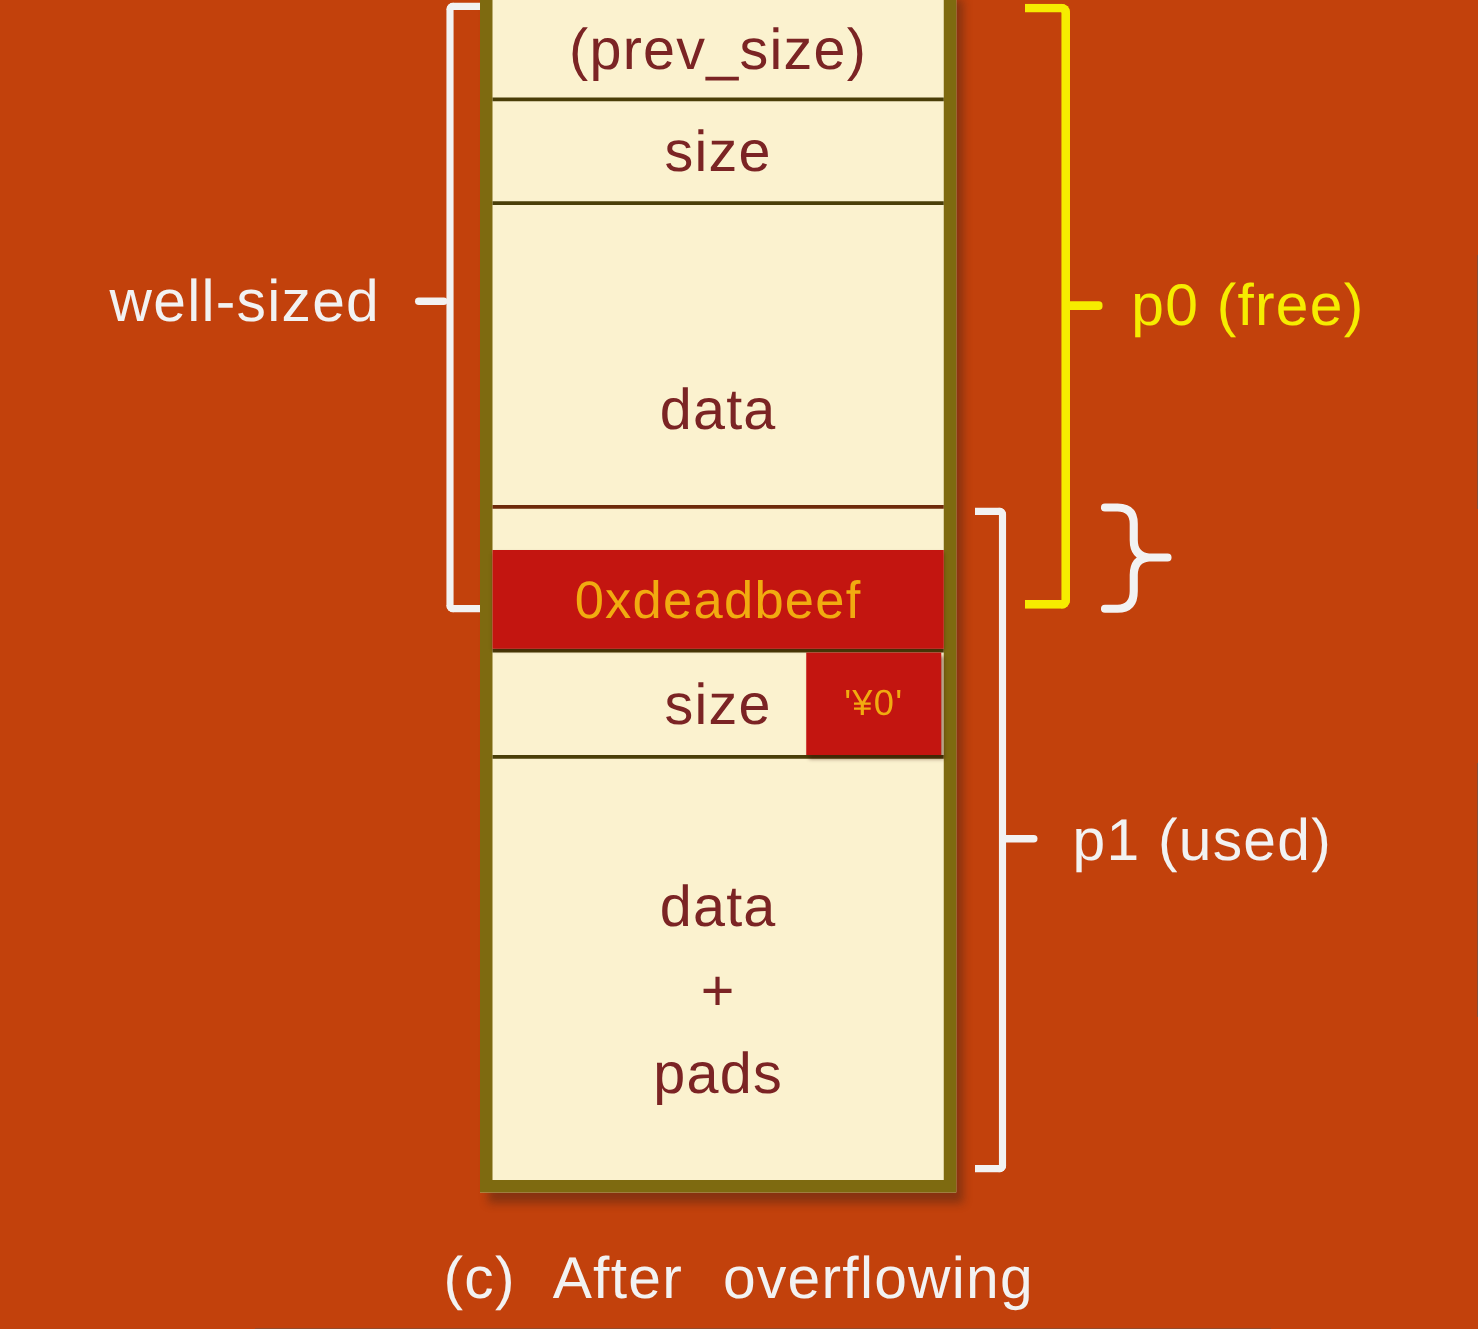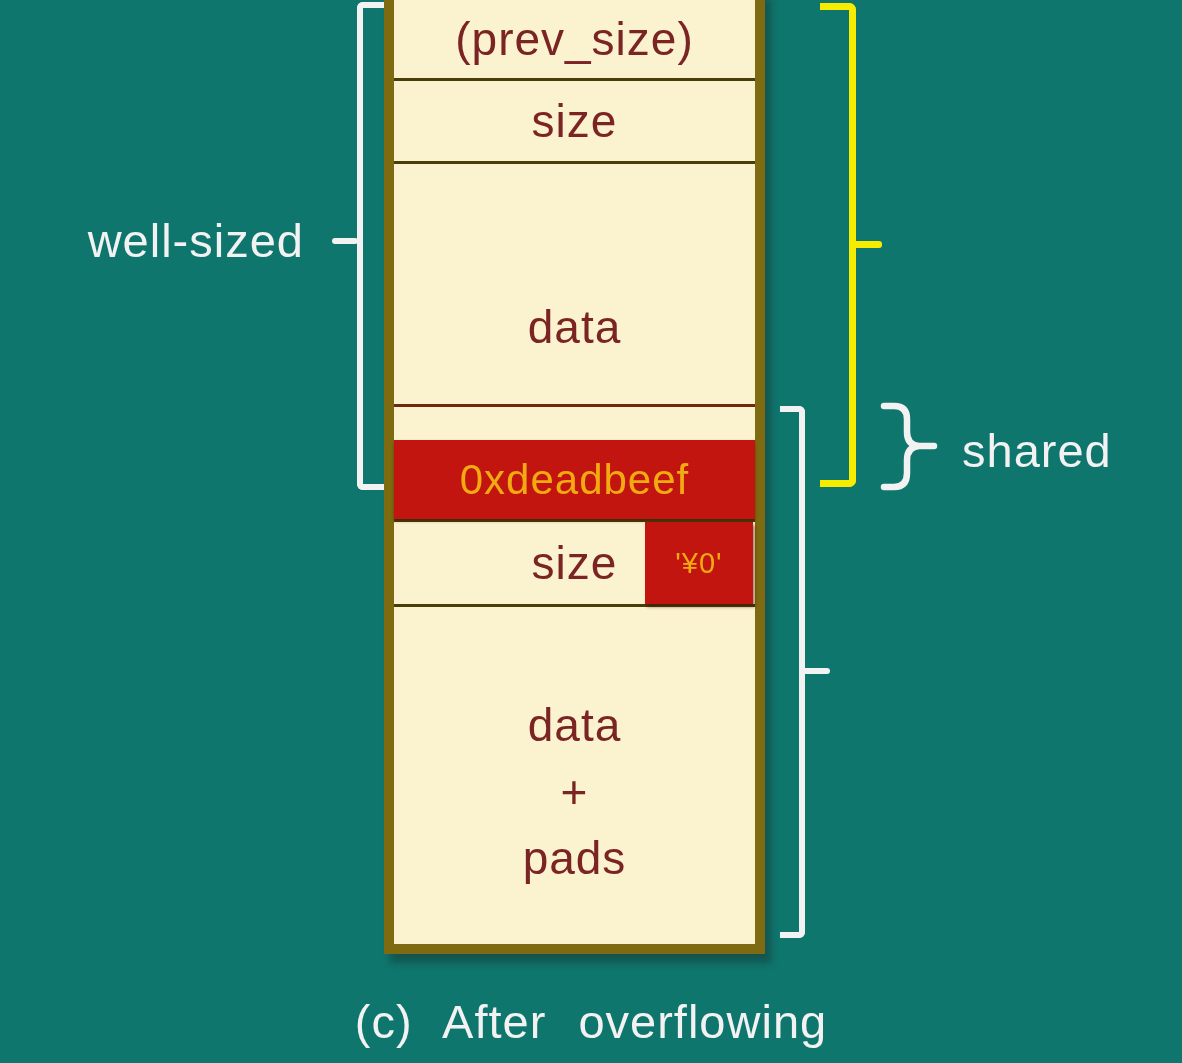--- a/index.html
+++ b/index.html
@@ -1,20 +1,20 @@
 <!DOCTYPE html>
 <html><head>
 <meta charset="utf-8">
 <style>
   html,body{margin:0;padding:0;background:#595959;}
   *{box-sizing:border-box;}
   .canvas{
     position:relative;
     width:1182px;height:1063px;
-    background:#0f766e;
+    background:#c2410c;
     overflow:hidden;
     font-family:"Liberation Sans","DejaVu Sans",sans-serif;
   }
 
   
   .chunk-box{
     position:absolute;left:384px;top:-10px;
     width:381px;height:964px;
     background:#fbf2cf;
     border:10px solid #7e6a10;
@@ -139,24 +139,25 @@
       <span>pads</span>
     </div>
   </div>
 
   <div class="bracket-wellsized"></div>
   <div class="tick-wellsized"></div>
   <div class="side-label label-wellsized">well-sized</div>
 
   <div class="bracket-p0"></div>
   <div class="tick-p0"></div>
+  <div class="side-label label-p0">p0 (free)</div>
 
   <svg class="brace-shared" viewBox="0 0 62 96" fill="none" xmlns="http://www.w3.org/2000/svg">
     <path d="M6 6 L16 6 Q29 6 29 19 L29 32 Q29 45 41 46 L56 46 M41 46 Q29 47 29 60 L29 73 Q29 87 16 87 L6 87" stroke="#f2f2f2" stroke-width="6.5" stroke-linecap="round" stroke-linejoin="round"></path>
   </svg>
-  <div class="side-label label-shared">shared</div>
 
   <div class="bracket-p1"></div>
   <div class="tick-p1"></div>
+  <div class="side-label label-p1">p1 (used)</div>
 
   <div class="caption">(c) After overflowing</div>
 
 </div>
 
 </body></html>

